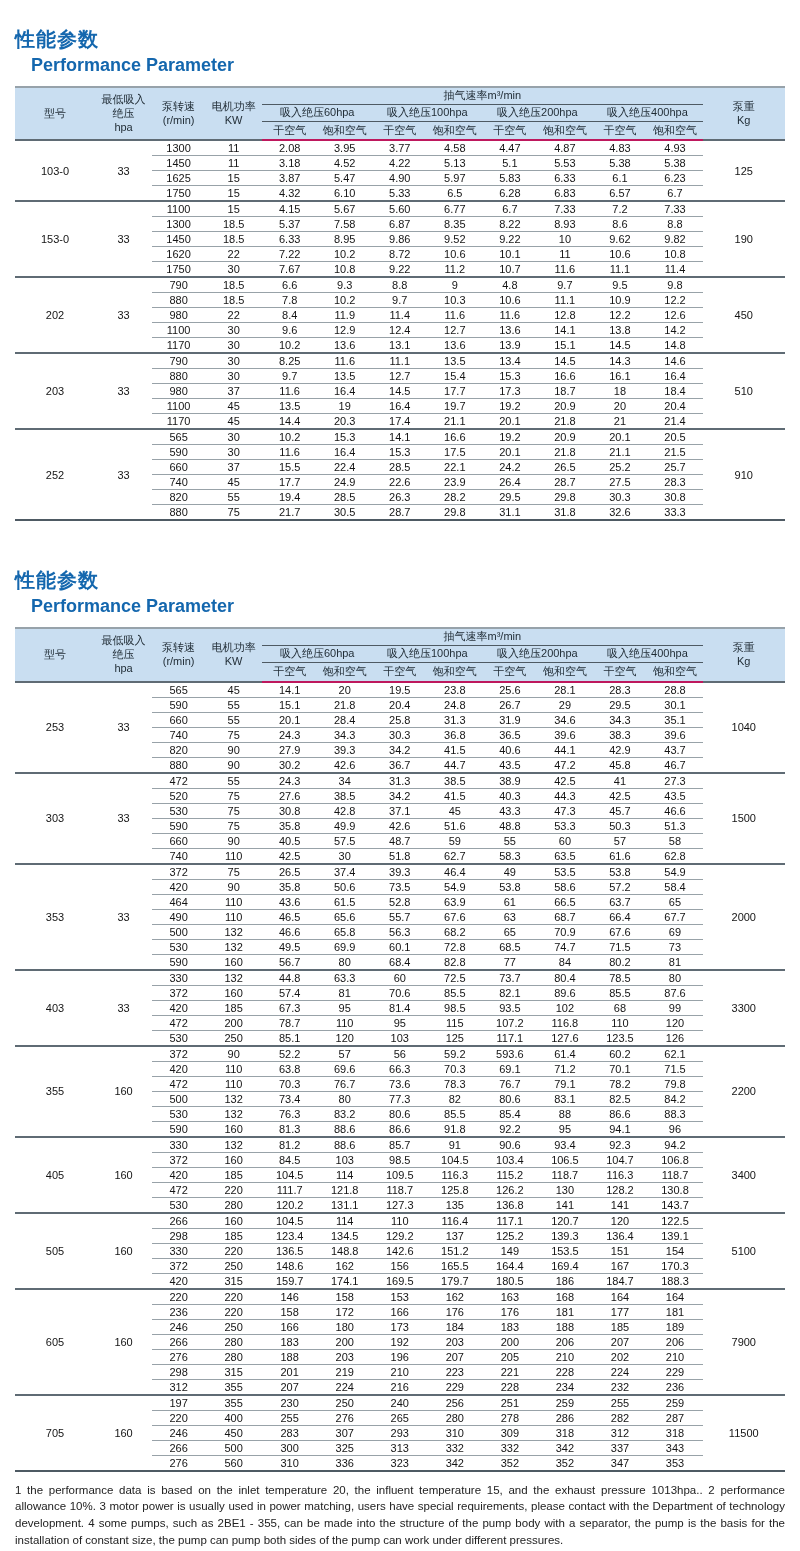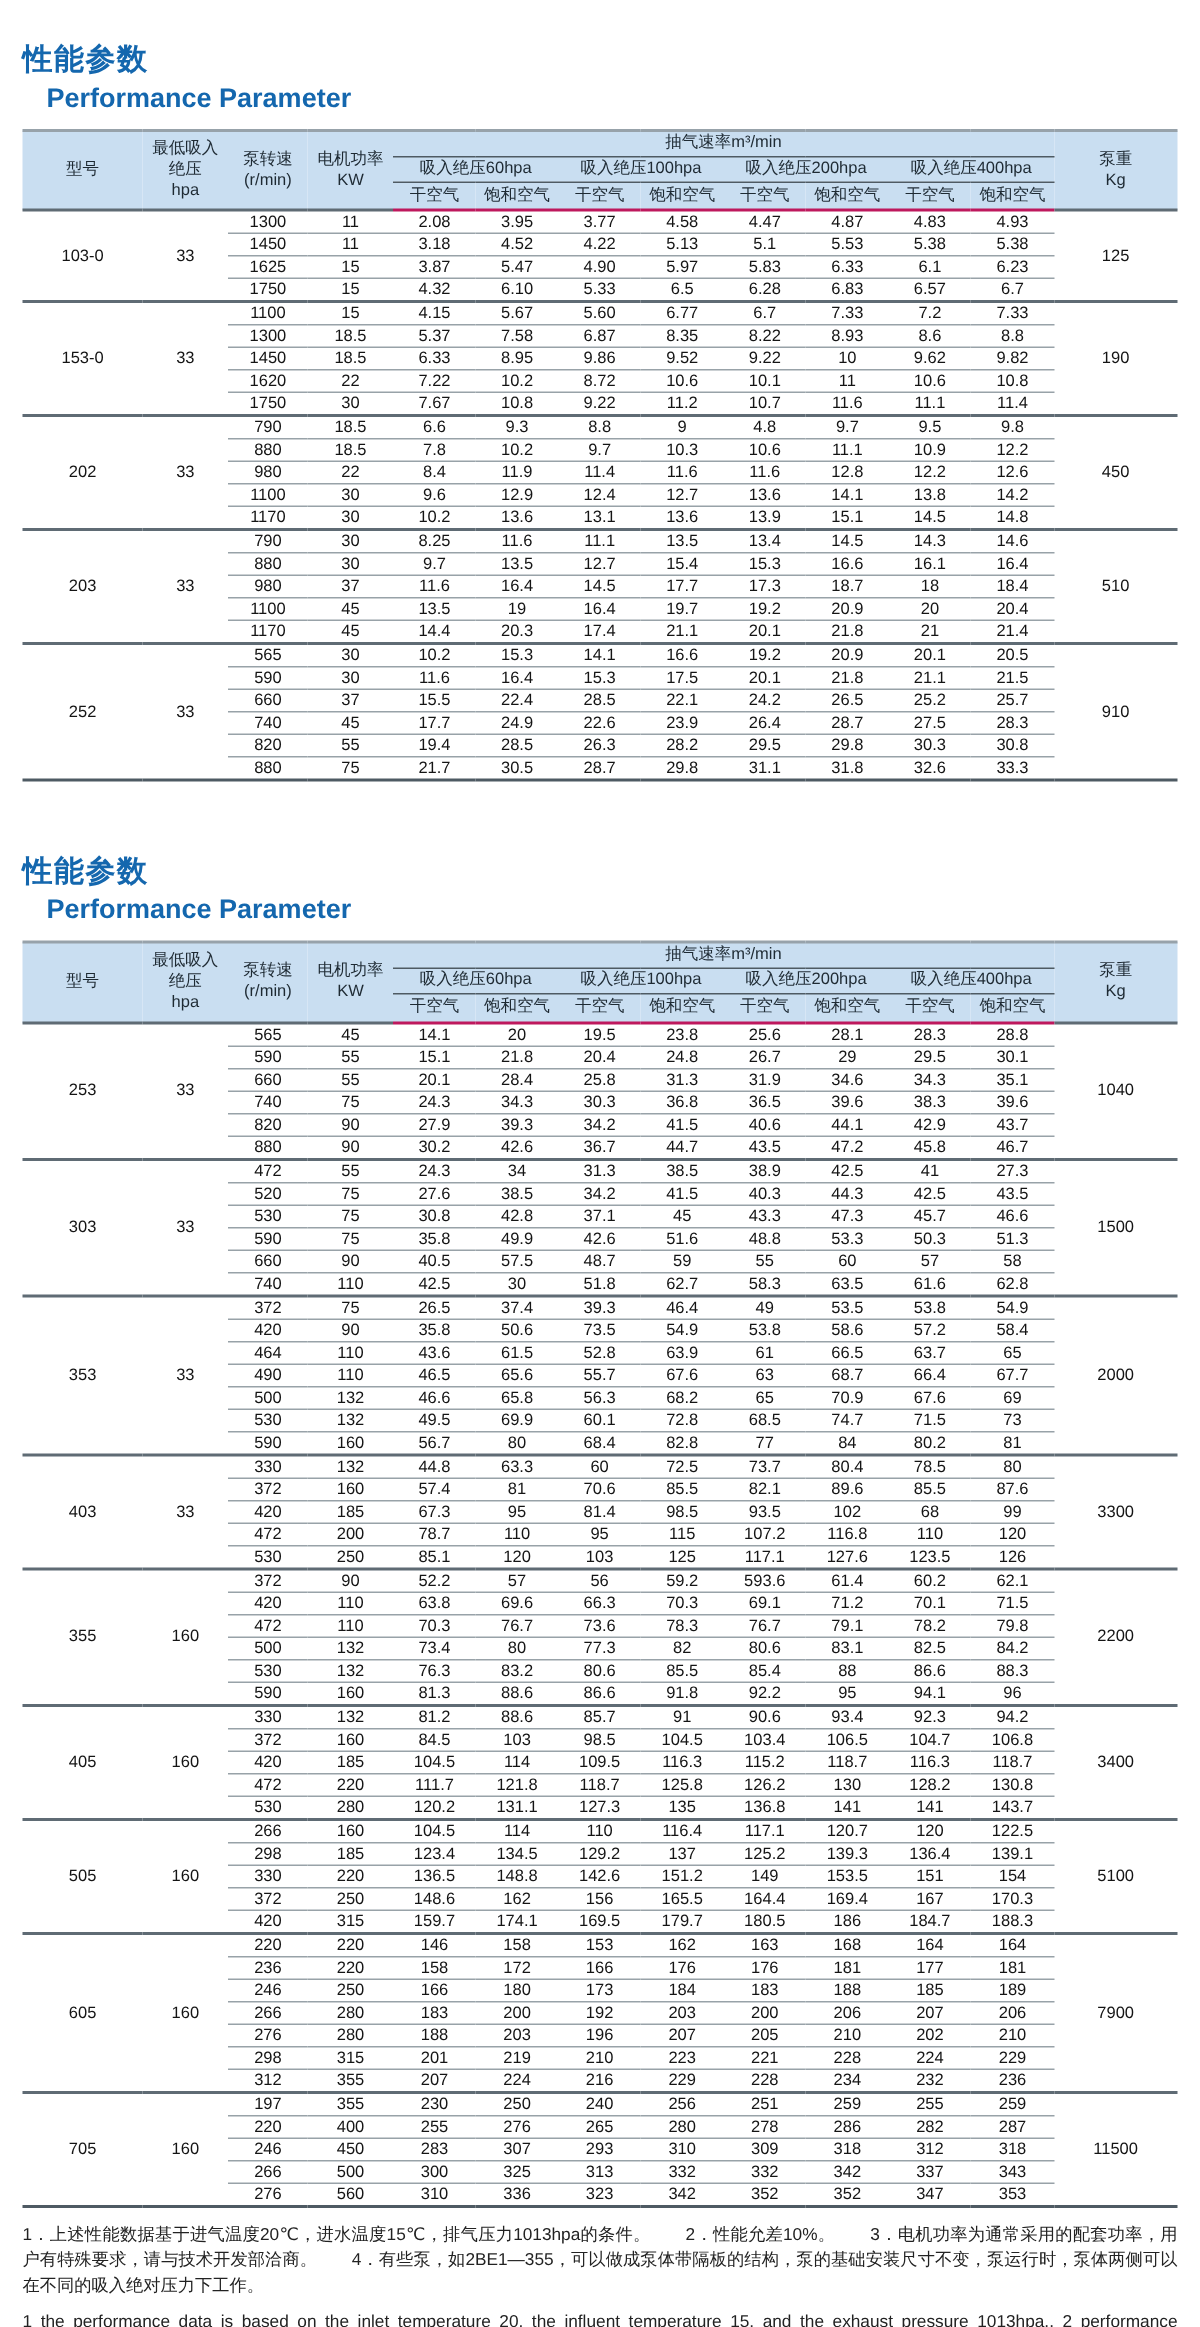--- a/index.html
+++ b/index.html
@@ -1154,18 +1154,17 @@
             <td class="dc last">352</td>
             <td class="dc last">352</td>
             <td class="dc last">347</td>
             <td class="dc last">353</td>
           </tr>
         </tbody>
     </table>
   </section>
 
   <footer class="notes">
-    <p class="note-zh">1．上述性能数据基于进气温度20℃，进水温度15℃，排气压力1013hpa的条件。　　2．性能允差10%。　　3．电机功率为通常采用的配套功率，用户有特殊要求，请与技术开发部洽商。　　4．有些泵，如2BE1—355，可以做成泵体带隔板的结构，泵的基础安装尺寸不变，泵运行时，泵体两侧可以在不同的吸入绝对压力下工作。</p>
     <p class="note-en">1 the performance data is based on the inlet temperature 20, the influent temperature 15, and the exhaust pressure 1013hpa.. 2 performance allowance 10%. 3 motor power is usually used in power matching, users have special requirements, please contact with the Department of technology development. 4 some pumps, such as 2BE1 - 355, can be made into the structure of the pump body with a separator, the pump is the basis for the installation of constant size, the pump can pump both sides of the pump can work under different pressures.</p>
 
   </footer>
 
 </div>
 
 </body></html>

